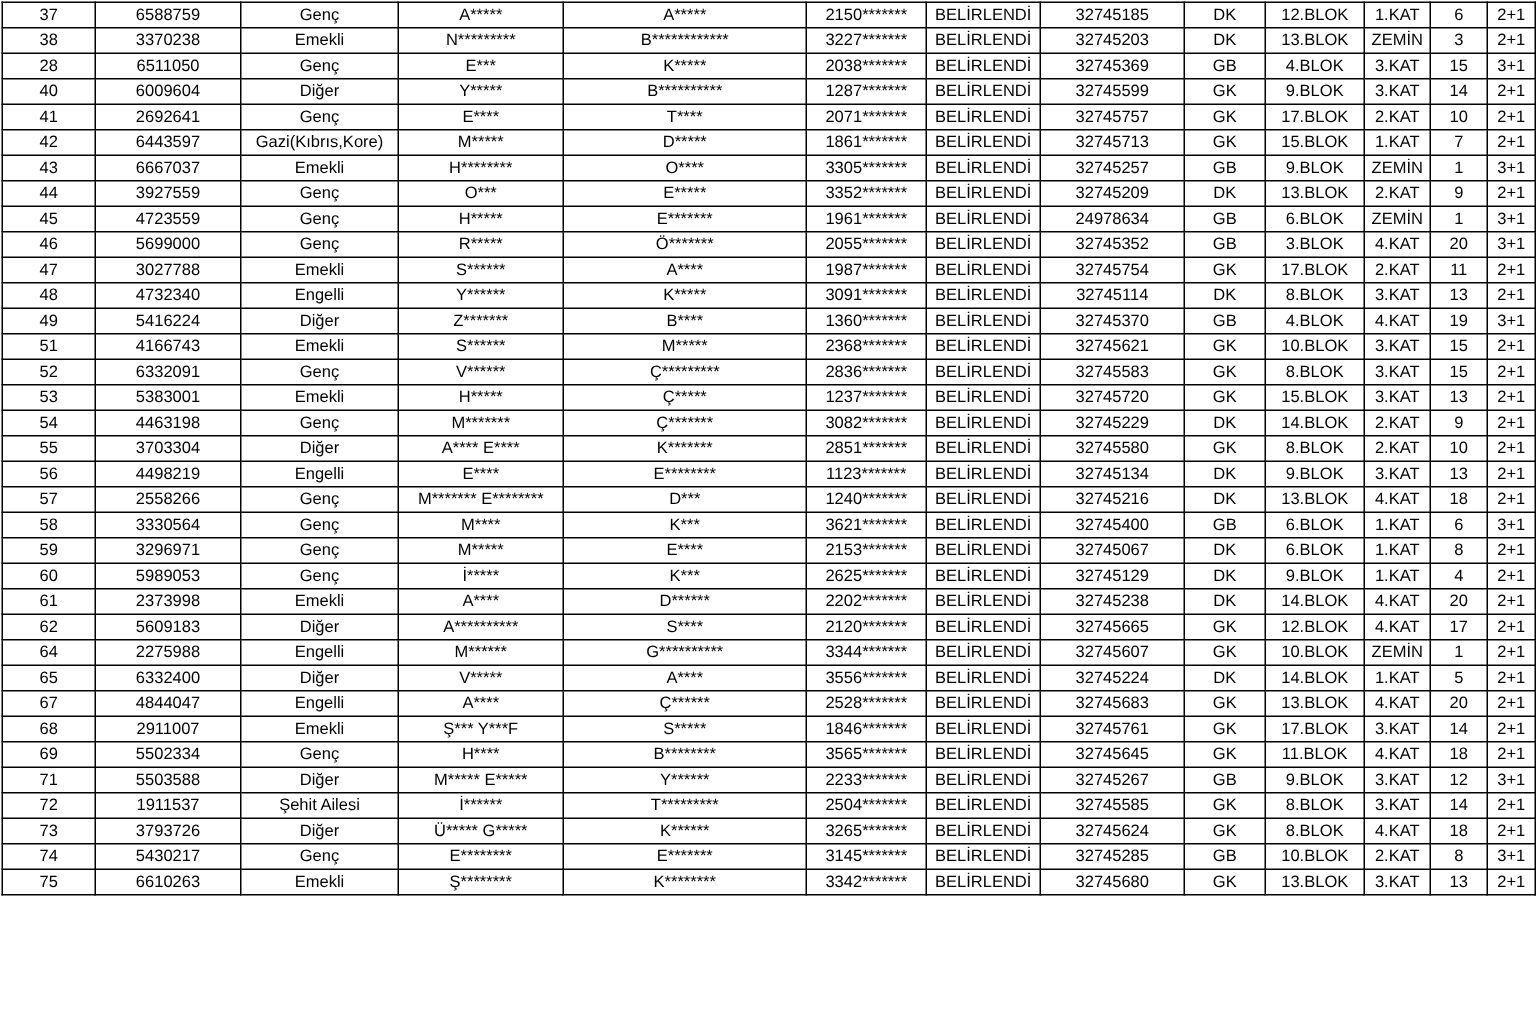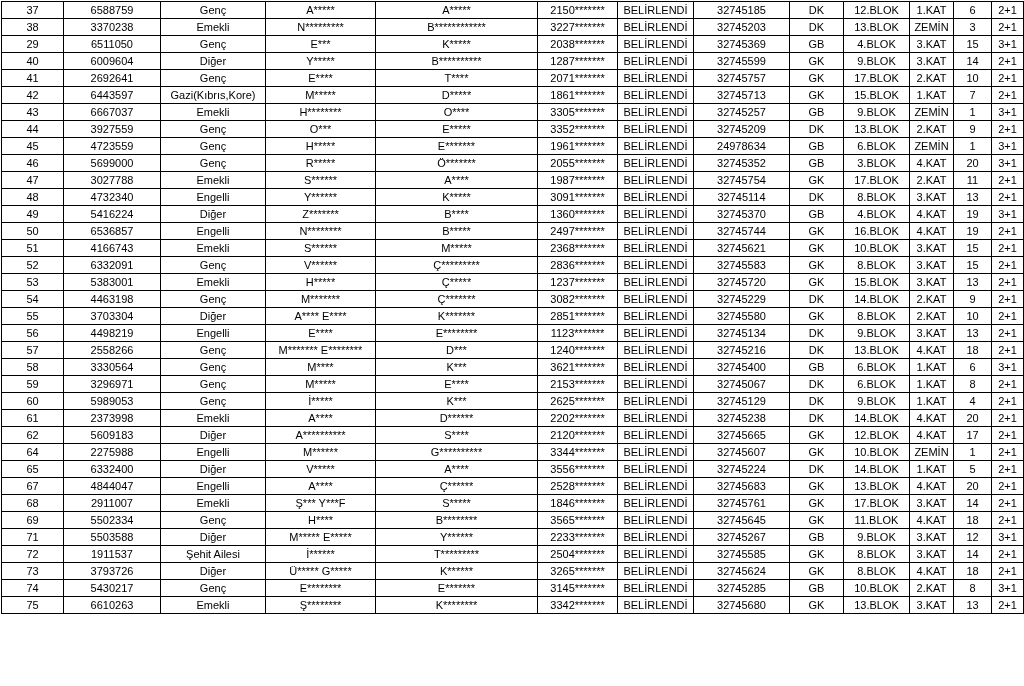--- a/index.html
+++ b/index.html
@@ -100,21 +100,21 @@
           <td>3227*******</td>
           <td>BELİRLENDİ</td>
           <td>32745203</td>
           <td>DK</td>
           <td>13.BLOK</td>
           <td>ZEMİN</td>
           <td>3</td>
           <td>2+1</td>
         </tr>
         <tr>
-          <td>29</td>
+          <td>28</td>
           <td>6511050</td>
           <td>Genç</td>
           <td>E***</td>
           <td>K*****</td>
           <td>2038*******</td>
           <td>BELİRLENDİ</td>
           <td>32745369</td>
           <td>GB</td>
           <td>4.BLOK</td>
           <td>3.KAT</td>
@@ -265,35 +265,20 @@
           <td>1360*******</td>
           <td>BELİRLENDİ</td>
           <td>32745370</td>
           <td>GB</td>
           <td>4.BLOK</td>
           <td>4.KAT</td>
           <td>19</td>
           <td>3+1</td>
         </tr>
         <tr>
-          <td>50</td>
-          <td>6536857</td>
-          <td>Engelli</td>
-          <td>N********</td>
-          <td>B*****</td>
-          <td>2497*******</td>
-          <td>BELİRLENDİ</td>
-          <td>32745744</td>
-          <td>GK</td>
-          <td>16.BLOK</td>
-          <td>4.KAT</td>
-          <td>19</td>
-          <td>2+1</td>
-        </tr>
-        <tr>
           <td>51</td>
           <td>4166743</td>
           <td>Emekli</td>
           <td>S******</td>
           <td>M*****</td>
           <td>2368*******</td>
           <td>BELİRLENDİ</td>
           <td>32745621</td>
           <td>GK</td>
           <td>10.BLOK</td>

